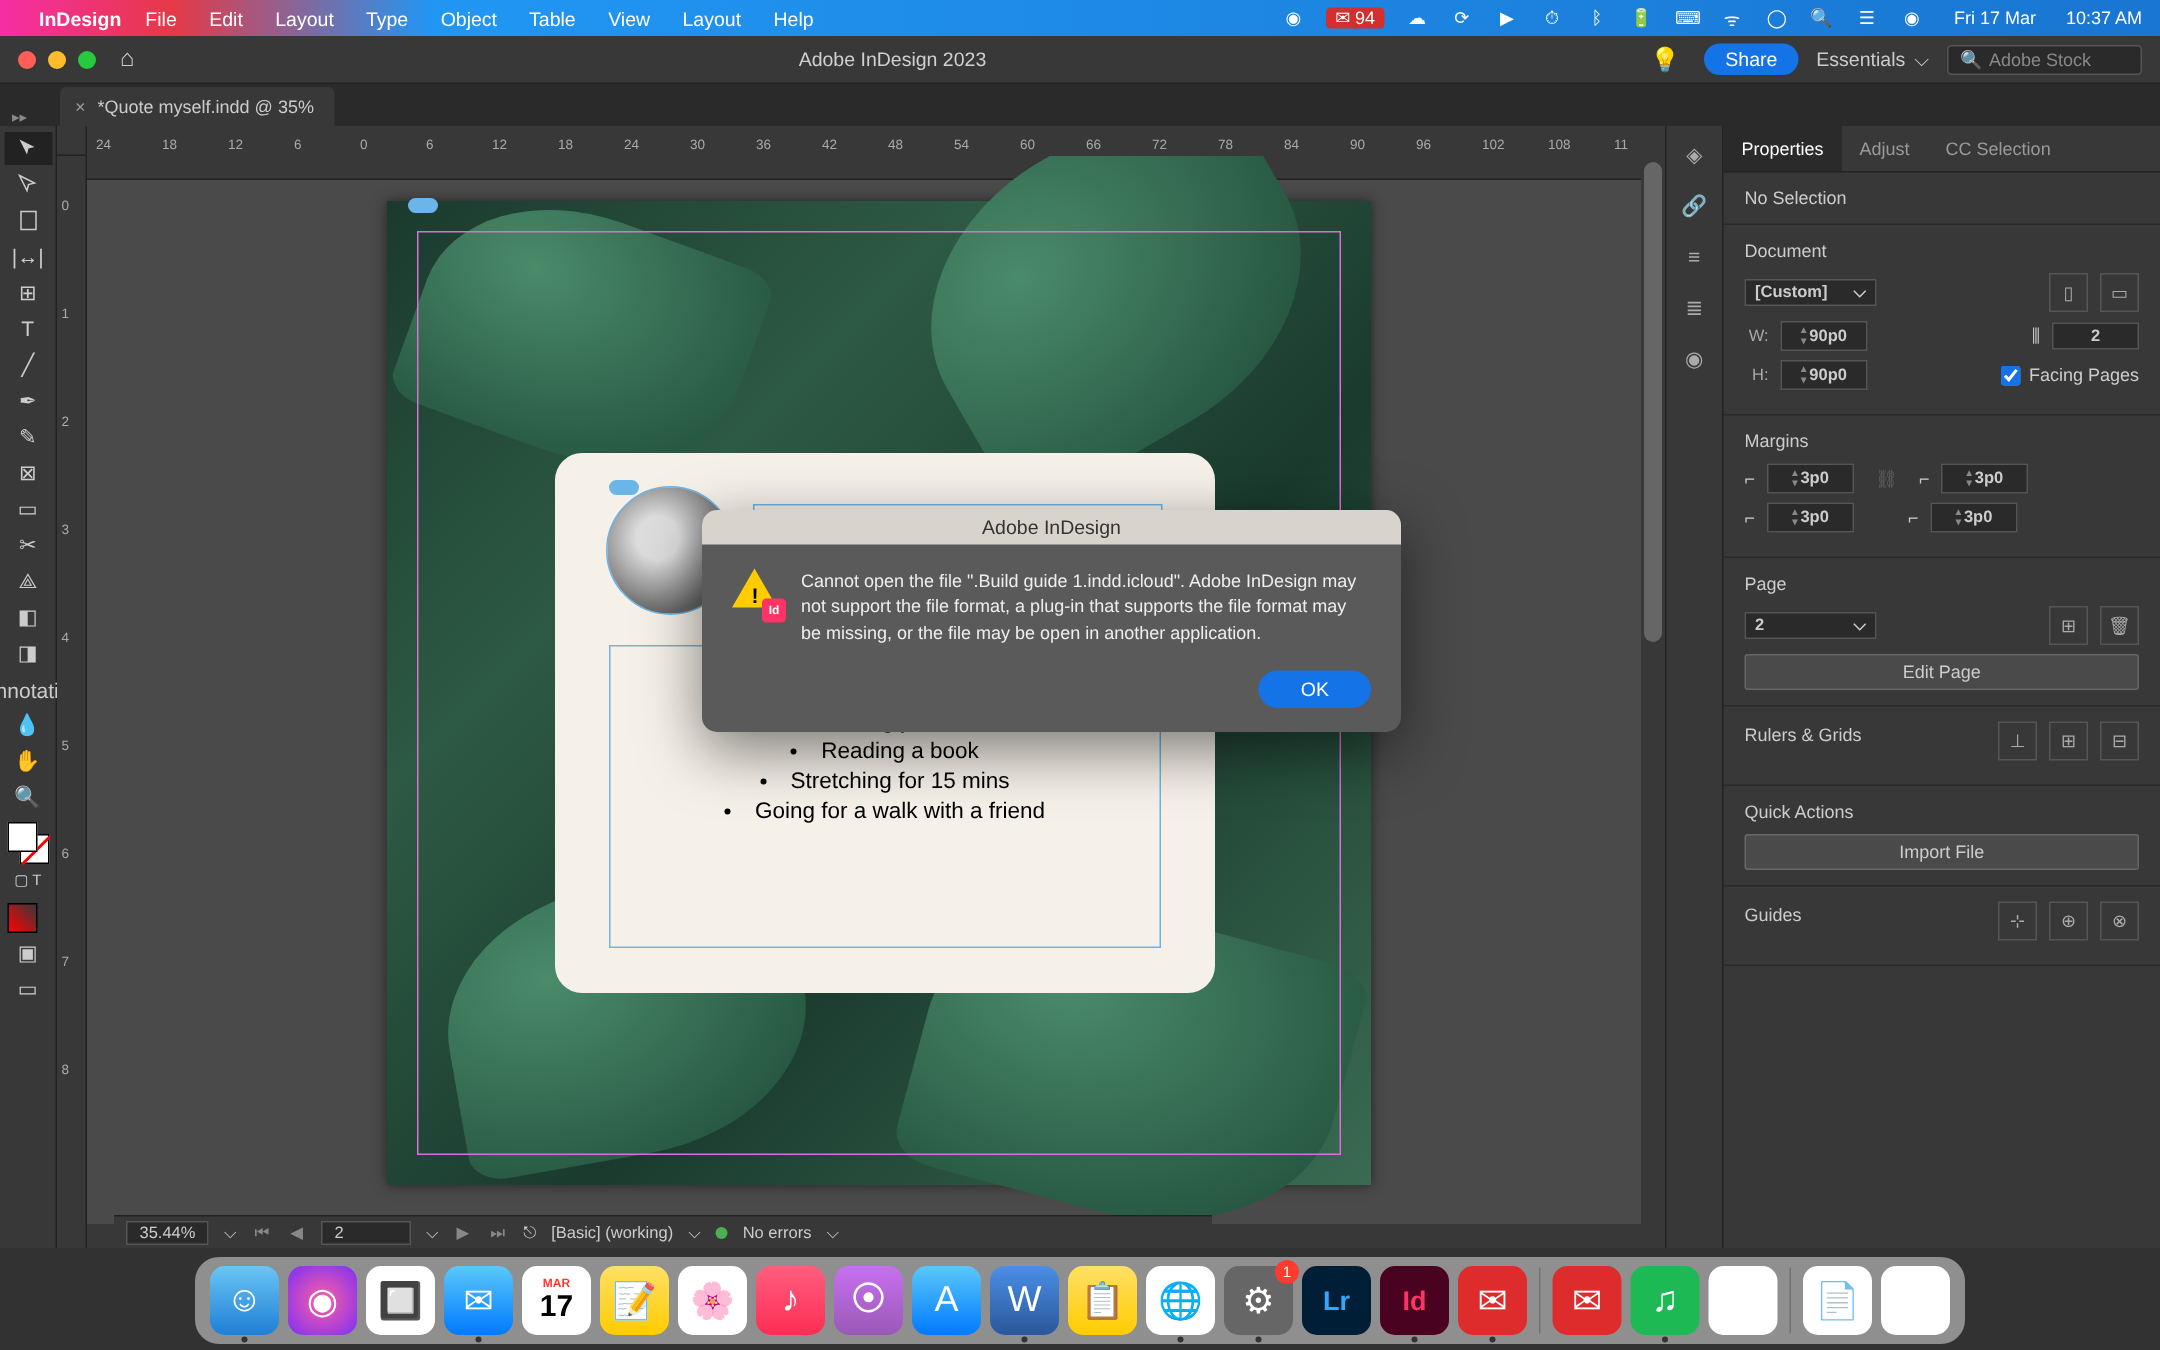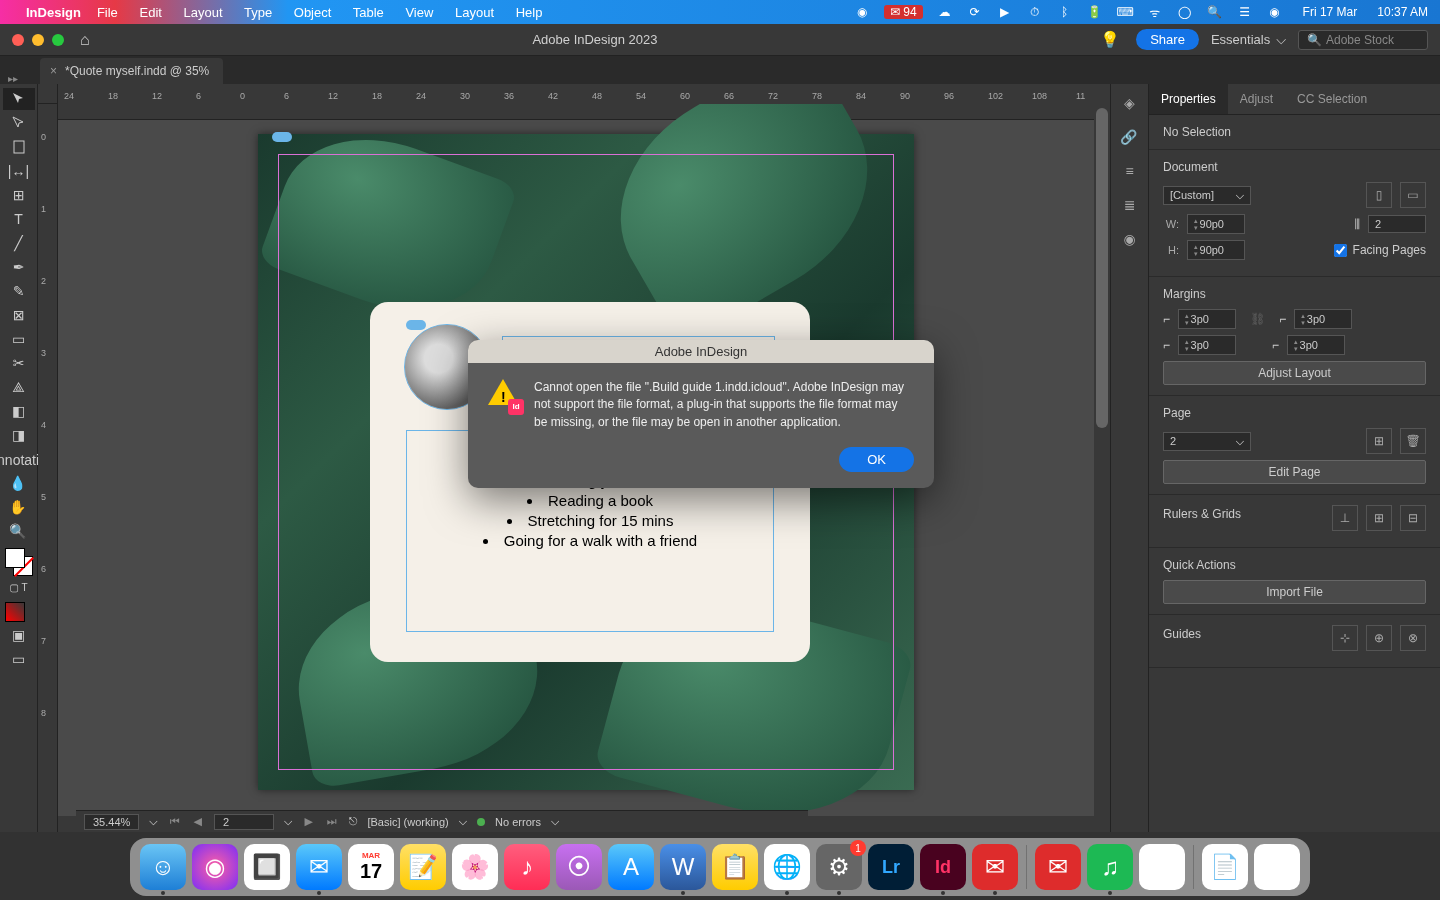--- a/index.html
+++ b/index.html
@@ -86,23 +86,23 @@
 .panel-icons .pi { width:22px; height:22px; color:#aaa; display:flex; align-items:center; justify-content:center; font-size:14px; cursor:pointer; }
 
 
 .props { width:292px; background:#383838; border-left:1px solid #222; color:#ccc; font-size:12px; overflow-y:auto; }
 .props .tabs { display:flex; border-bottom:1px solid #222; }
 .props .tabs div { padding:8px 12px; cursor:pointer; color:#999; }
 .props .tabs div.active { background:#2a2a2a; color:#fff; }
 .props .section { padding:10px 14px; border-bottom:1px solid #2a2a2a; }
 .props .section h4 { font-size:12px; font-weight:400; color:#ccc; margin-bottom:8px; }
 .props .row { display:flex; align-items:center; gap:8px; margin-bottom:6px; }
-.props .field { background:#2a2a2a; border:1px solid #555; padding:2px 6px; color:#ccc; font-size:11px; display:flex; align-items:center; }
+.props .field { background:#2a2a2a; border:1px solid #555; padding:2px 6px; color:#ccc; font-size:11px; display:flex; align-items:center;font-weight:bold; }
 .props .field.sel { width:88px; justify-content:space-between; }
-.props .field.num { width:58px; }
+.props .field.num { width:58px;justify-content:center; }
 .props .stepper { display:flex; flex-direction:column; margin-right:2px; font-size:7px; color:#888; line-height:1; }
 .props .lbl { width:16px; text-align:right; color:#aaa; font-size:11px; }
 .props .btn-wide { background:#4a4a4a; border:1px solid #666; text-align:center; padding:4px; margin-top:6px; cursor:pointer; border-radius:2px; }
 .props .icon-btn { width:26px; height:26px; border:1px solid #555; display:flex; align-items:center; justify-content:center; color:#aaa; cursor:pointer; font-size:12px; }
 .props .check { display:flex; align-items:center; gap:6px; }
 .props .check input { accent-color:#1473e6; }
 
 
 .dialog-backdrop { position:absolute; inset:0; }
 .dialog { position:absolute; top:340px; left:468px; width:466px; background:#5a5a5a; border-radius:10px; box-shadow:0 12px 40px rgba(0,0,0,.5); overflow:hidden; color:#eee; }
@@ -415,21 +415,20 @@
         <span style="width:20px;"></span>
         <span>⌐</span>
         <div class="field num">
             <span class="stepper">
               <span>▴</span>
               <span>▾</span>
             </span>
             <span>3p0</span>
           </div>
       </div>
-      <div class="btn-wide">Adjust Layout</div>
     </div>
     <div class="section">
       <h4>Page</h4>
       <div class="row">
         <div class="field sel">
             <span>2</span>
             <span>⌵</span>
           </div>
         <div style="flex:1"></div>
         <div class="icon-btn">⊞</div>

